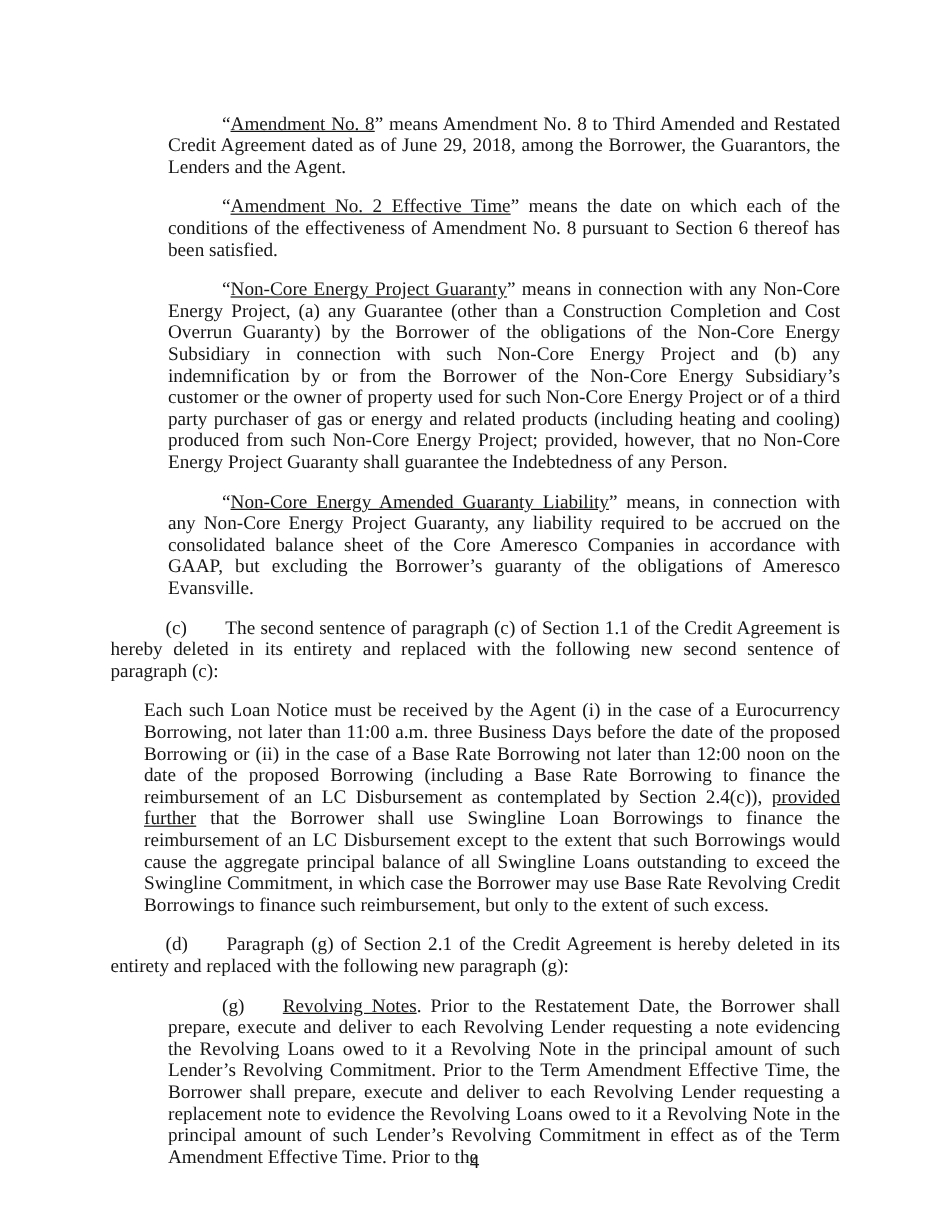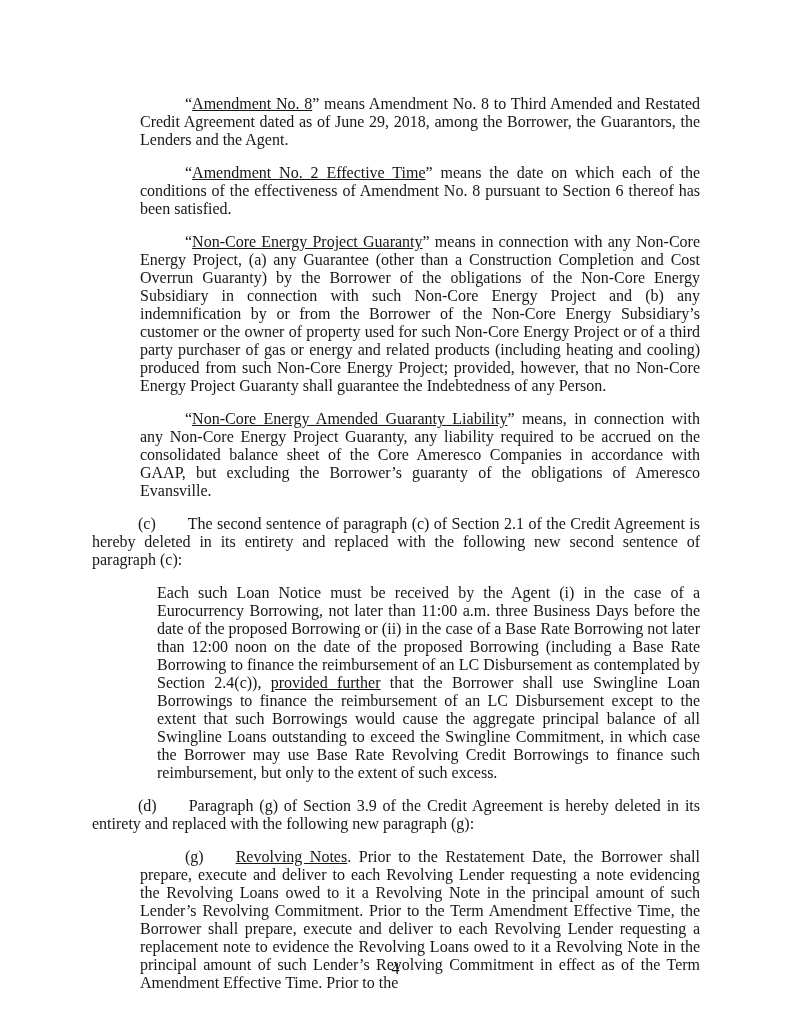--- a/index.html
+++ b/index.html
@@ -27,21 +27,21 @@
   p {
     margin: 0 0 15px 0;
     text-align: justify;
   }
   
   .def {
     margin-left: 48px;
     text-indent: 45px;
   }
   .bq {
-    margin-left: 65px;
+    margin-left: 28px;
     text-indent: 0;
   }
   
   .body-para {
     text-indent: 46px;
   }
   .u {
     text-decoration: underline;
   }
   .tab {
@@ -63,23 +63,23 @@
 <div class="page">
 
   <p class="def"><span>“</span><span class="u">Amendment No. 8</span><span>” means Amendment No. 8 to Third Amended and Restated Credit Agreement dated as of June 29, 2018, among the Borrower, the Guarantors, the Lenders and the Agent.</span></p>
 
   <p class="def"><span>“</span><span class="u">Amendment No. 2 Effective Time</span><span>” means the date on which each of the conditions of the effectiveness of Amendment No. 8 pursuant to Section 6 thereof has been satisfied.</span></p>
 
   <p class="def"><span>“</span><span class="u">Non-Core Energy Project Guaranty</span><span>” means in connection with any Non-Core Energy Project, (a) any Guarantee (other than a Construction Completion and Cost Overrun Guaranty) by the Borrower of the obligations of the Non-Core Energy Subsidiary in connection with such Non-Core Energy Project and (b) any indemnification by or from the Borrower of the Non-Core Energy Subsidiary’s customer or the owner of property used for such Non-Core Energy Project or of a third party purchaser of gas or energy and related products (including heating and cooling) produced from such Non-Core Energy Project; provided, however, that no Non-Core Energy Project Guaranty shall guarantee the Indebtedness of any Person.</span></p>
 
   <p class="def"><span>“</span><span class="u">Non-Core Energy Amended Guaranty Liability</span><span>” means, in connection with any Non-Core Energy Project Guaranty, any liability required to be accrued on the consolidated balance sheet of the Core Ameresco Companies in accordance with GAAP, but excluding the Borrower’s guaranty of the obligations of Ameresco Evansville.</span></p>
 
-  <p class="body-para"><span>(c)</span><span class="tab"></span><span>The second sentence of paragraph (c) of Section 2.1 of the Credit Agreement is hereby deleted in its entirety and replaced with the following new second sentence of paragraph (c):</span></p>
+  <p class="body-para"><span>(c)</span><span class="tab"></span><span>The second sentence of paragraph (c) of Section 1.1 of the Credit Agreement is hereby deleted in its entirety and replaced with the following new second sentence of paragraph (c):</span></p>
 
   <p class="bq"><span>Each such Loan Notice must be received by the Agent (i) in the case of a Eurocurrency Borrowing, not later than 11:00 a.m. three Business Days before the date of the proposed Borrowing or (ii) in the case of a Base Rate Borrowing not later than 12:00 noon on the date of the proposed Borrowing (including a Base Rate Borrowing to finance the reimbursement of an LC Disbursement as contemplated by Section 2.4(c)), </span><span class="u">provided further</span><span> that the Borrower shall use Swingline Loan Borrowings to finance the reimbursement of an LC Disbursement except to the extent that such Borrowings would cause the aggregate principal balance of all Swingline Loans outstanding to exceed the Swingline Commitment, in which case the Borrower may use Base Rate Revolving Credit Borrowings to finance such reimbursement, but only to the extent of such excess.</span></p>
 
-  <p class="body-para"><span>(d)</span><span class="tab"></span><span>Paragraph (g) of Section 3.9 of the Credit Agreement is hereby deleted in its entirety and replaced with the following new paragraph (g):</span></p>
+  <p class="body-para"><span>(d)</span><span class="tab"></span><span>Paragraph (g) of Section 2.1 of the Credit Agreement is hereby deleted in its entirety and replaced with the following new paragraph (g):</span></p>
 
   <p class="def"><span>(g)</span><span class="tab"></span><span class="u">Revolving Notes</span><span>. Prior to the Restatement Date, the Borrower shall prepare, execute and deliver to each Revolving Lender requesting a note evidencing the Revolving Loans owed to it a Revolving Note in the principal amount of such Lender’s Revolving Commitment. Prior to the Term Amendment Effective Time, the Borrower shall prepare, execute and deliver to each Revolving Lender requesting a replacement note to evidence the Revolving Loans owed to it a Revolving Note in the principal amount of such Lender’s Revolving Commitment in effect as of the Term Amendment Effective Time. Prior to the</span></p>
 
   <div class="footer">4</div>
 
 </div>
 
 </body></html>

